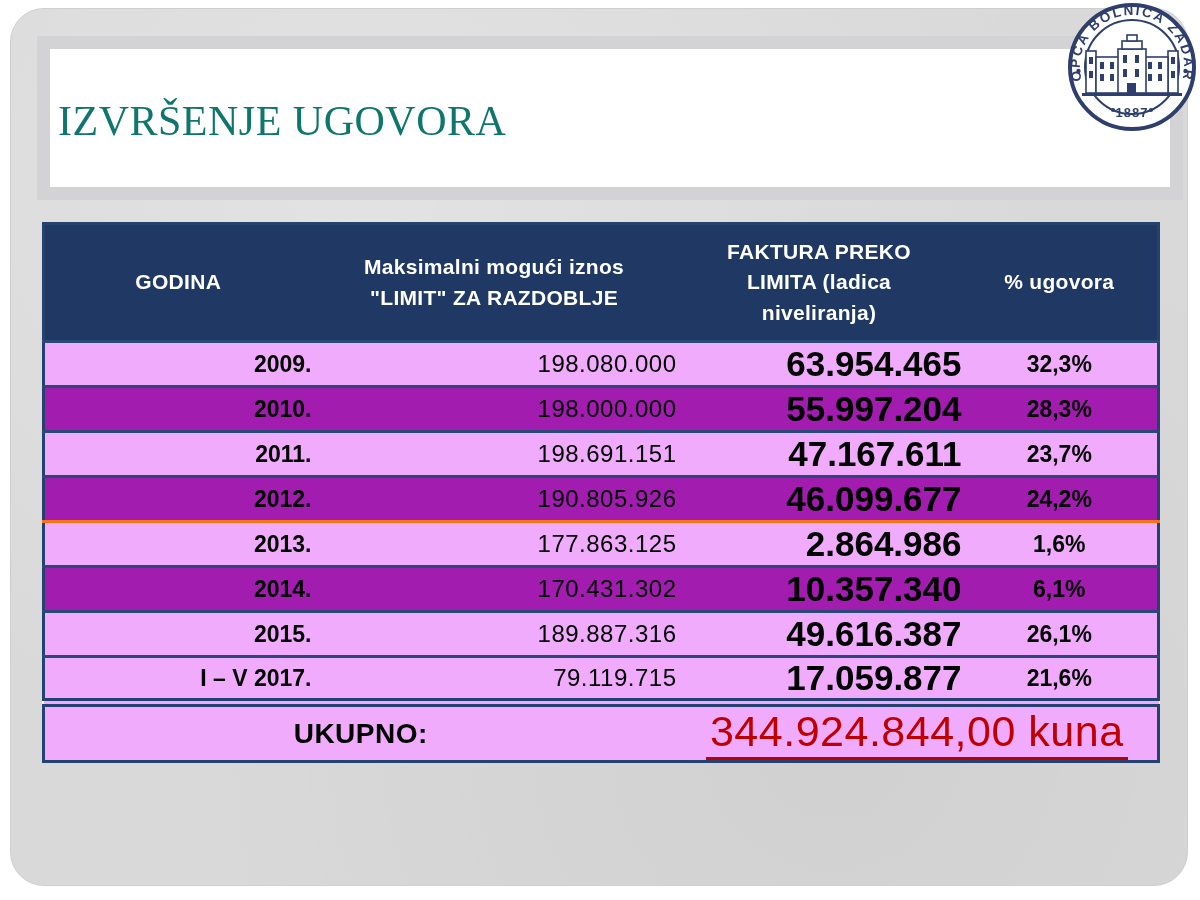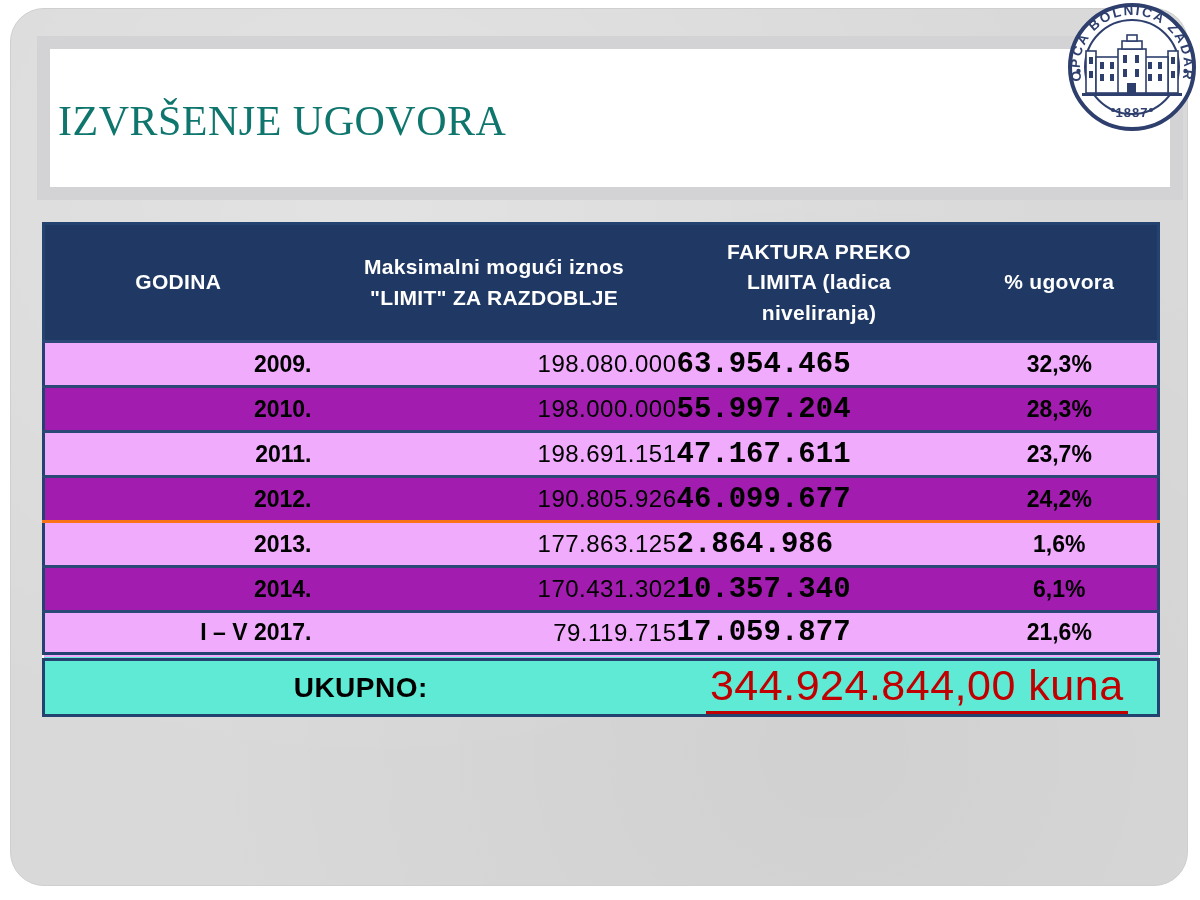--- a/index.html
+++ b/index.html
@@ -57,25 +57,25 @@
   .data-table tbody td{
     border-top:3px solid #2B4876;
     padding:0;
     vertical-align:middle;
     color:#000;
   }
   tr.row-gray td{background:#f0abfc;}
   tr.row-white td{background:#a21caf;}
   td.year-cell{font-size:23px;font-weight:bold;text-align:right;padding-right:16px;}
   td.limit-cell{font-size:24px;font-weight:400;color:#1f1f1f;text-align:right;padding-right:6px;letter-spacing:0.5px;}
-  td.faktura-cell{font-size:29px;font-weight:bold;text-align:left;padding-right:14px;font-family:Liberation Mono, monospace;}
+  td.faktura-cell{font-size:35px;font-weight:bold;text-align:right;padding-right:14px;}
   td.pct-cell{font-size:23px;font-weight:bold;text-align:center;vertical-align:top;padding-top:4px;}
   tr.black-sep td{border-bottom:3px solid #f97316;}
   tr.total-row{height:66px;}
-  tr.total-row td{border-top:9px double #24426F;background:#5eead4;}
+  tr.total-row td{border-top:9px double #24426F;background:#f0abfc;}
   td.total-label{font-size:28px;font-weight:bold;text-align:center;letter-spacing:0.5px;}
   td.total-value-cell{text-align:center;vertical-align:top;padding-top:3px;}
   .total-red{
     display:inline-block;
     font-size:43px;color:#C00000;
     border-bottom:3px solid #C00000;
     padding:0 4px 1px 4px;
     letter-spacing:0.5px;
   }
 </style>
@@ -186,20 +186,26 @@
       <td class="faktura-cell">2.864.986</td>
       <td class="pct-cell">1,6%</td>
     </tr>
     <tr class="row-white">
       <td class="year-cell">2014.</td>
       <td class="limit-cell">170.431.302</td>
       <td class="faktura-cell">10.357.340</td>
       <td class="pct-cell">6,1%</td>
     </tr>
     <tr class="row-gray">
+      <td class="year-cell">2015.</td>
+      <td class="limit-cell">189.887.316</td>
+      <td class="faktura-cell">49.616.387</td>
+      <td class="pct-cell">26,1%</td>
+    </tr>
+    <tr class="row-gray">
       <td class="year-cell">I – V 2017.</td>
       <td class="limit-cell">79.119.715</td>
       <td class="faktura-cell">17.059.877</td>
       <td class="pct-cell">21,6%</td>
     </tr>
     <tr class="total-row">
       <td colspan="2" class="total-label">UKUPNO:</td>
       <td colspan="2" class="total-value-cell">
         <span class="total-red">344.924.844,00 kuna</span>
       </td>

